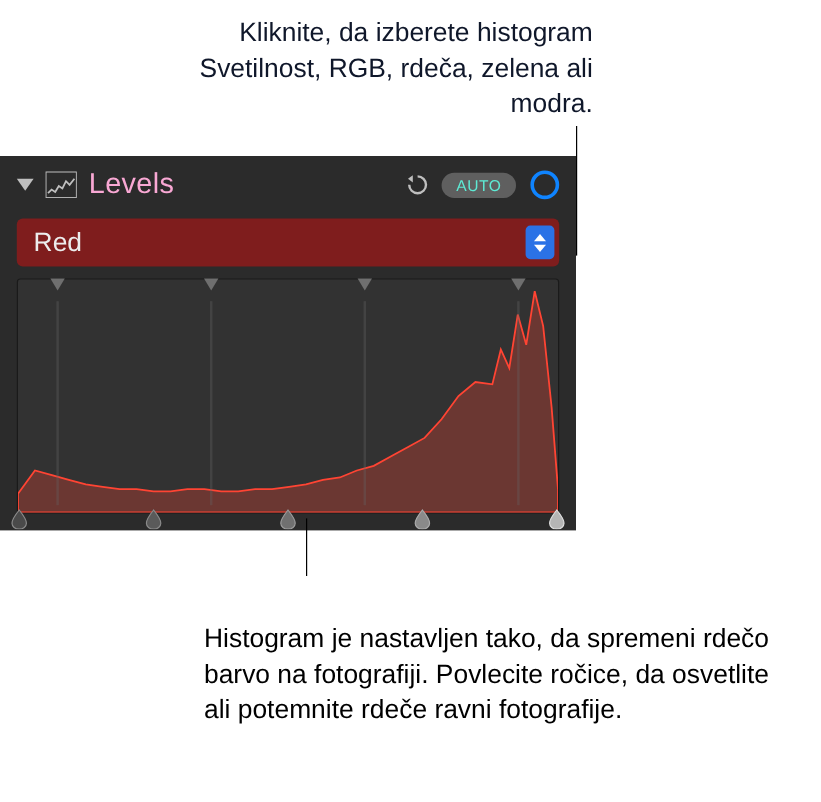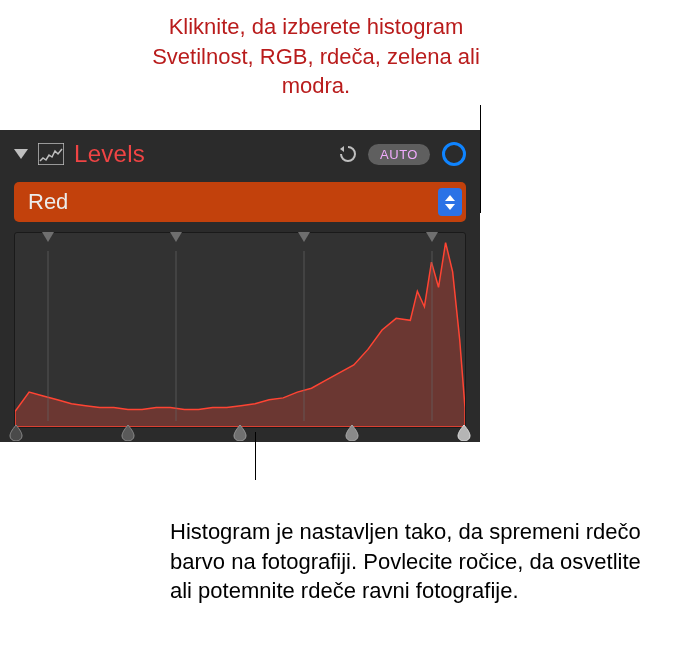--- a/index.html
+++ b/index.html
@@ -10,26 +10,26 @@
     body {
       font-family: -apple-system, BlinkMacSystemFont, "Helvetica Neue", Arial, sans-serif;
       background: #ffffff;
       width: 684px;
       height: 668px;
       position: relative;
     }
     .callout-top {
       position: absolute;
       top: 12px;
-      left: 126px;
+      left: 114px;
       width: 380px;
-      text-align: center;
+      text-align: right;
       font-size: 22px;
       line-height: 1.35;
-      color: #b91c1c;
+      color: #0f172a;
     }
     .callout-bottom {
       position: absolute;
       top: 480px;
       left: 170px;
       width: 480px;
       font-size: 22px;
       line-height: 1.35;
       color: #000;
       margin-top: 37px;
@@ -78,56 +78,56 @@
       width: 26px;
       height: 22px;
       display: flex;
       align-items: center;
       justify-content: center;
     }
     .levels-icon svg {
       display: block;
     }
     .panel-title {
-      color: #ef4444;
+      color: #f9a8d4;
       font-size: 24px;
       font-weight: 300;
       flex: 1;
       letter-spacing: 0.3px;
     }
     .reset-icon {
       width: 22px;
       height: 22px;
       cursor: pointer;
       display: flex;
       align-items: center;
       justify-content: center;
     }
     .auto-button {
       background: #5f5f5f;
-      color: #f0abfc;
+      color: #5eead4;
       border: none;
       border-radius: 12px;
       padding: 3px 12px;
       font-size: 13px;
       font-weight: 500;
       letter-spacing: 0.5px;
       cursor: pointer;
     }
     .enable-circle {
       width: 24px;
       height: 24px;
       border: 3px solid #0f84ff;
       border-radius: 50%;
       cursor: pointer;
       margin-left: 2px;
     }
     .channel-select {
       margin: 6px 14px 10px 14px;
-      background: #c2410c;
+      background: #7f1d1d;
       border-radius: 5px;
       display: flex;
       align-items: center;
       padding: 6px 4px 6px 14px;
       cursor: pointer;
       position: relative;
       justify-content: space-between;
     }
     .channel-select-label {
       color: #ececec;

